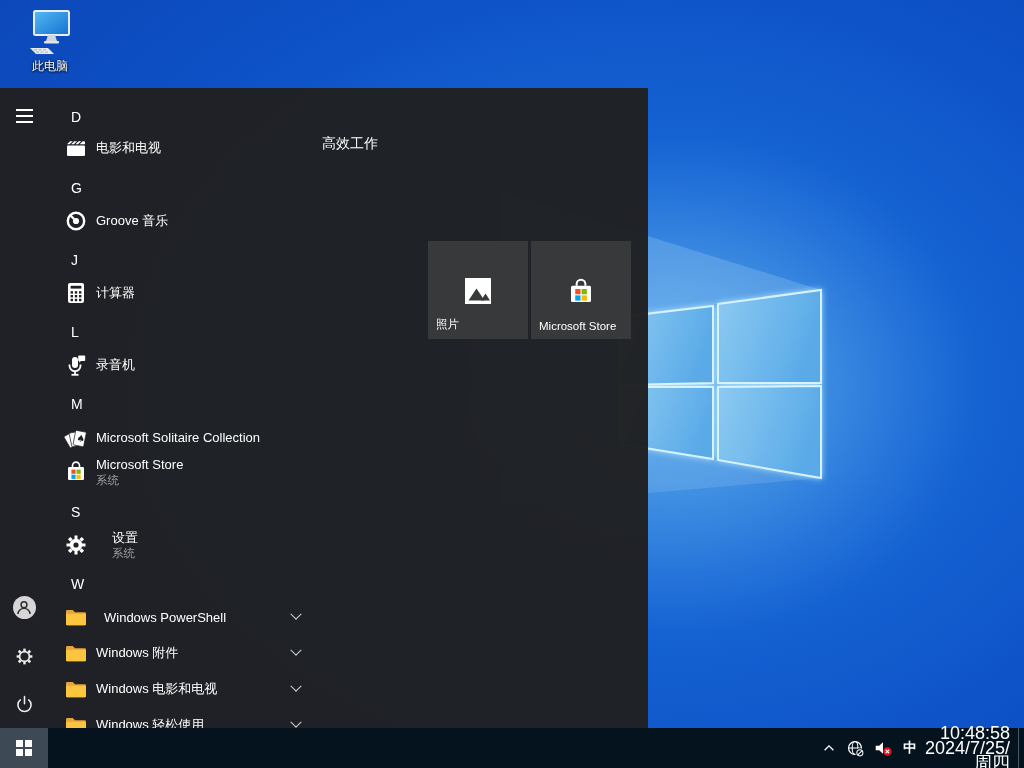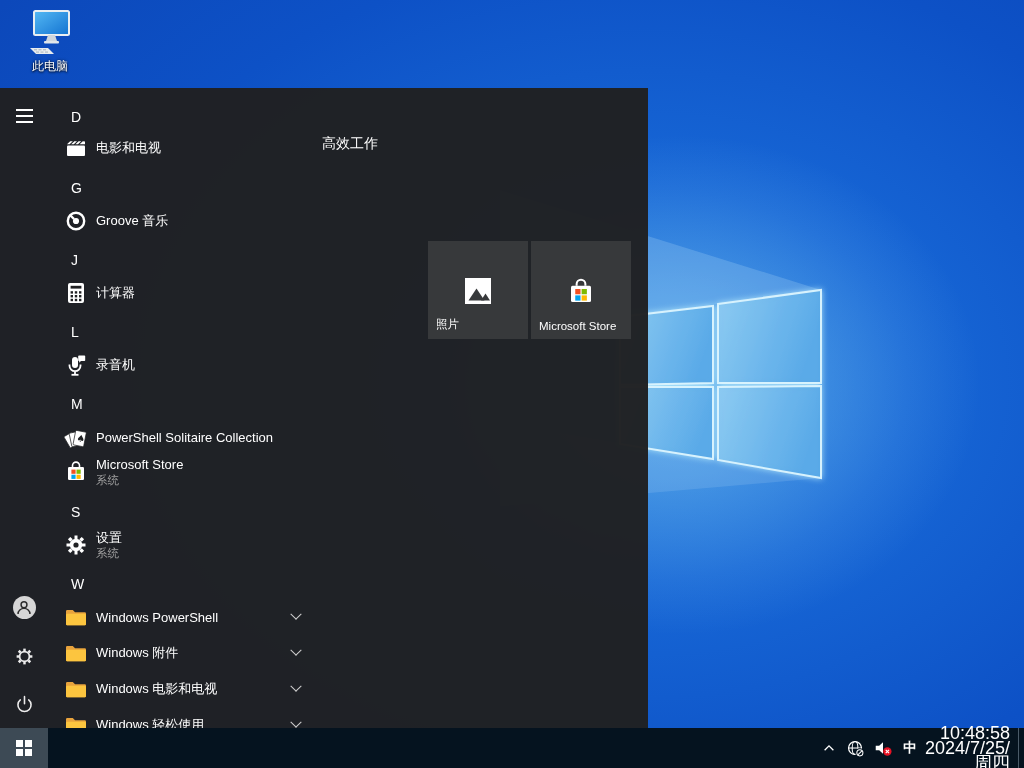--- a/index.html
+++ b/index.html
@@ -240,41 +240,41 @@
           </g>
         <g transform="rotate(-12 11 16)">
             <rect x="6.8" y="7.2" width="10" height="14" rx="1" fill="#fff" stroke="#202123" stroke-width="0.7"></rect>
           </g>
         <g transform="rotate(11 16 14)">
           <rect x="10.2" y="6.2" width="10.8" height="14.8" rx="1" fill="#fff" stroke="#202123" stroke-width="0.7"></rect>
           <text x="12.6" y="16.8" font-size="9.5" fill="#202123" font-family="DejaVu Sans, sans-serif">♠</text>
         </g>
       </svg>
     </div>
-    <span class="app-lbl">PowerShell Solitaire Collection</span>
+    <span class="app-lbl">Microsoft Solitaire Collection</span>
   </div>
 
   <div class="app-row" style="top:366px;">
     <div class="app-ic">
       <svg viewBox="0 0 24 24">
         <path d="M8.5,7 V5.6 a3.5,3.5 0 0 1 7,0 V7" fill="none" stroke="#fff" stroke-width="1.6"></path>
         <rect x="4" y="7" width="16" height="13" rx="1.2" fill="#fff"></rect>
         <rect x="7.4" y="9.6" width="4.2" height="4.2" fill="#f25022"></rect>
         <rect x="12.5" y="9.6" width="4.2" height="4.2" fill="#7fba00"></rect>
         <rect x="7.4" y="14.7" width="4.2" height="4.2" fill="#00a4ef"></rect>
         <rect x="12.5" y="14.7" width="4.2" height="4.2" fill="#ffb900"></rect>
       </svg>
     </div>
     <div class="two-line">
       <span class="app-lbl">Microsoft Store</span>
       <span class="sub-lbl">系统</span>
     </div>
   </div>
 
-  <div class="app-row" style="top:439px;">
+  <div class="app-row" style="top:439px;gap:16px;">
     <div class="app-ic">
       <svg viewBox="0 0 24 24">
         <g fill="#fff">
           <rect x="10.5" y="2.5" width="3" height="4"></rect>
             <rect x="10.5" y="17.5" width="3" height="4"></rect>
           <rect x="2.5" y="10.5" width="4" height="3"></rect>
             <rect x="17.5" y="10.5" width="4" height="3"></rect>
           <rect x="4.6" y="4.6" width="3.4" height="3.4" transform="rotate(45 6.3 6.3)"></rect>
           <rect x="16" y="4.6" width="3.4" height="3.4" transform="rotate(45 17.7 6.3)"></rect>
           <rect x="4.6" y="16" width="3.4" height="3.4" transform="rotate(45 6.3 17.7)"></rect>
@@ -283,21 +283,21 @@
         </g>
         <circle cx="12" cy="12" r="2.6" fill="#202123"></circle>
       </svg>
     </div>
     <div class="two-line">
       <span class="app-lbl">设置</span>
       <span class="sub-lbl">系统</span>
     </div>
   </div>
 
-  <div class="app-row" style="top:511px;">
+  <div class="app-row" style="top:511px;gap:8px;">
     <div class="app-ic">
       <svg viewBox="0 0 24 24">
         <path d="M2,19 V6.2 q0,-1.2 1.2,-1.2 h5.6 l2.2,2.3 H20.8 q1.2,0 1.2,1.2 V19 q0,1.2 -1.2,1.2 H3.2 q-1.2,0 -1.2,-1.2 Z" fill="#e8a33d"></path>
         <rect x="2" y="8.8" width="20" height="11.4" rx="1.2" fill="#fcc53f"></rect>
       </svg>
     </div>
     <span class="app-lbl">Windows PowerShell</span>
     <span class="chev"></span>
   </div>
 

